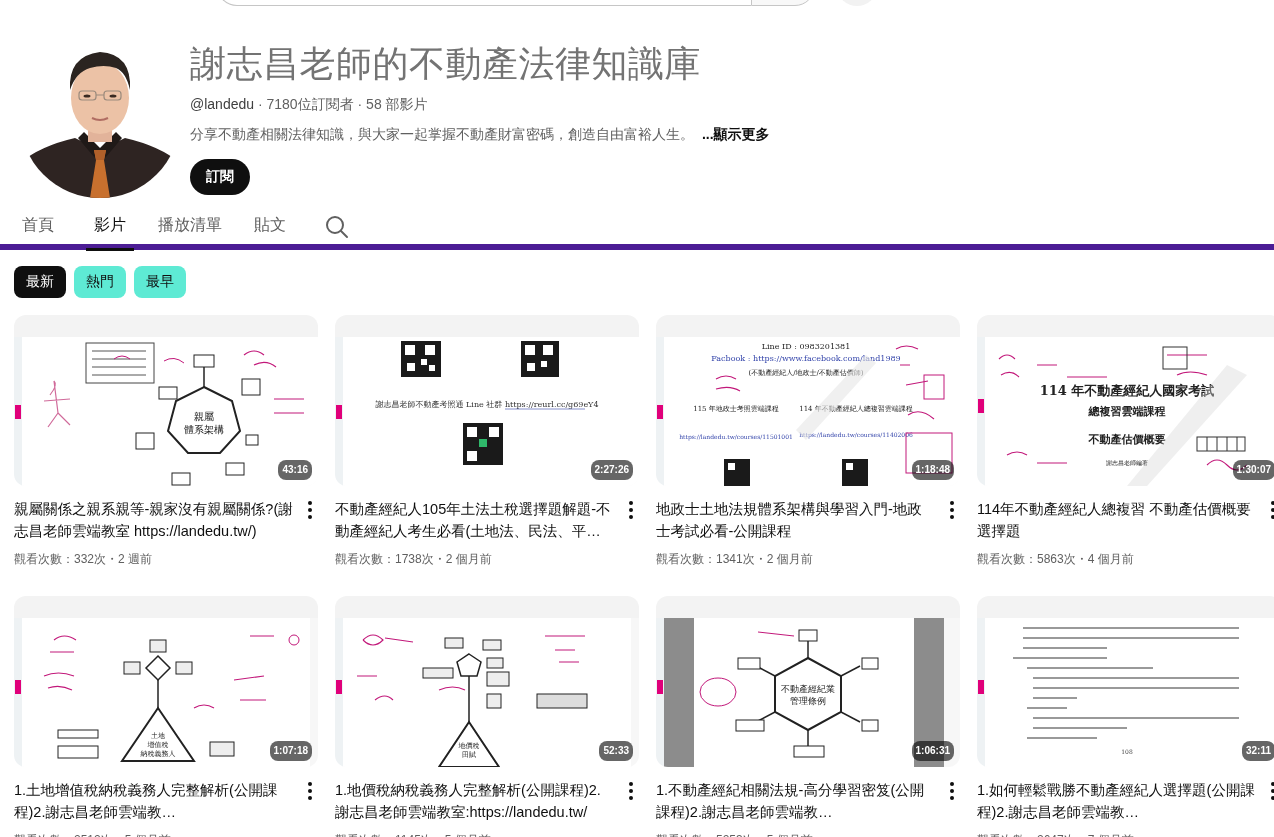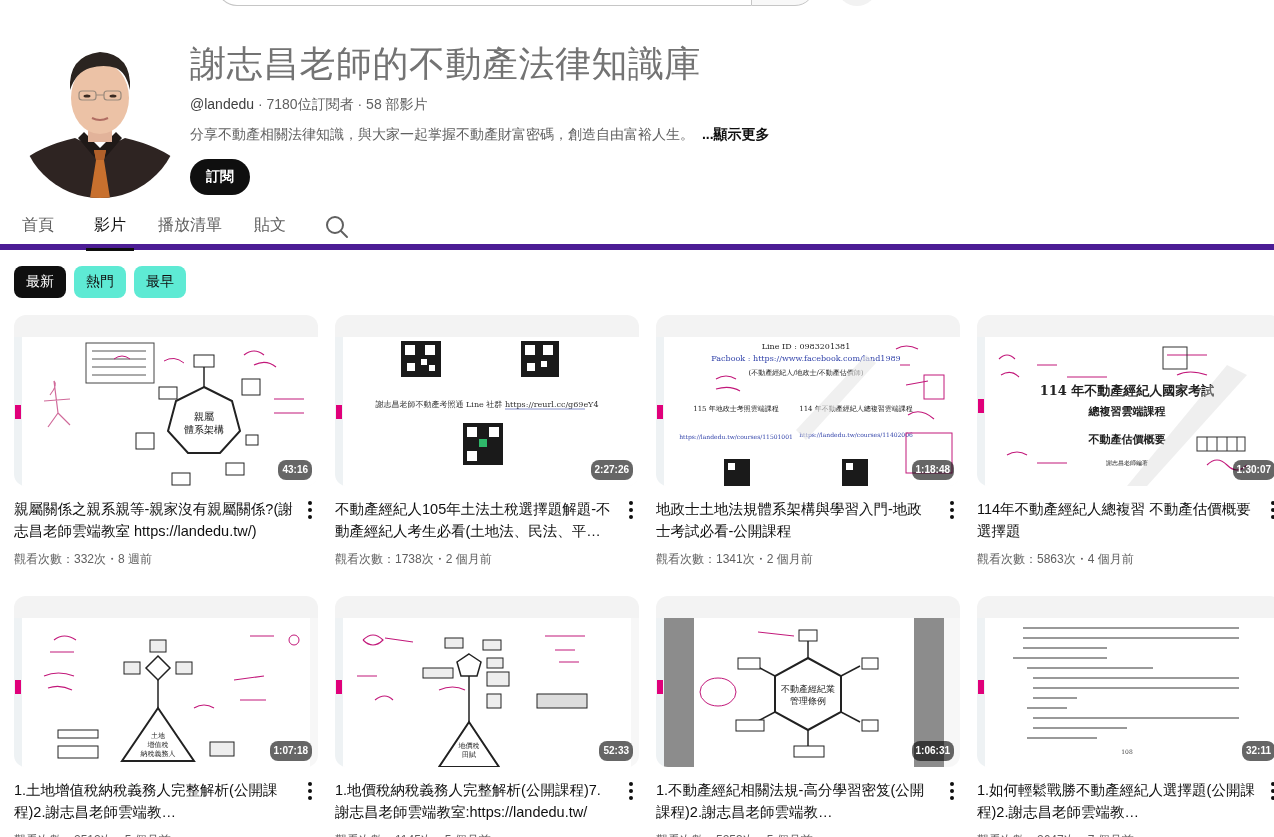--- a/index.html
+++ b/index.html
@@ -137,21 +137,21 @@
       <line x1="78" y1="52" x2="132" y2="52" stroke="#555"></line>
       <line x1="78" y1="60" x2="132" y2="60" stroke="#555"></line>
       <path d="M36 80 Q44 70 40 66 M40 66 L44 98 M30 86 L56 84 M44 98 L34 112 M44 98 L56 110" stroke="#d06a9a" stroke-width="1.2" fill="none"></path>
       <path d="M230 40 q10 -8 20 0 M240 50 q12 -6 22 2 M260 84 l30 0 M260 98 l30 0" stroke="#c2187a" stroke-width="1.2" fill="none"></path>
       <path d="M100 44 q8 -6 16 0 M150 46 q10 -6 20 2" stroke="#c2187a" stroke-width="1" fill="none"></path>
     </svg>
     <span class="duration">43:16</span>
   </div>
   <div class="details">
     <div class="title">親屬關係之親系親等-親家沒有親屬關係?(謝志昌老師雲端教室 https://landedu.tw/)</div>
-    <div class="meta"><span>觀看次數：332次</span><span>・</span><span>8 週前</span></div>
+    <div class="meta"><span>觀看次數：332次</span><span>・</span><span>2 週前</span></div>
     <div class="kebab">
         <span></span>
         <span></span>
         <span></span>
       </div>
   </div>
 </div>
 
 <div class="video" style="left:335px;top:315px;">
   <div class="thumb">
@@ -317,21 +317,21 @@
       <rect x="88" y="72" width="30" height="10" fill="#eee" stroke="#222"></rect>
       <rect x="152" y="62" width="16" height="10" fill="#eee" stroke="#222"></rect>
       <rect x="152" y="76" width="22" height="14" fill="#eee" stroke="#222"></rect>
       <rect x="152" y="98" width="14" height="14" fill="#eee" stroke="#222"></rect>
       <rect x="202" y="98" width="50" height="14" fill="#ddd" stroke="#222"></rect>
       <path d="M28 44 q10 -10 20 0 q-10 10 -20 0 M50 42 l28 4 M22 80 l20 0 M40 104 q10 -8 18 0 M104 94 q14 -6 26 0 M210 40 l40 0 M220 54 l20 0 M224 66 l20 0" stroke="#c2187a" stroke-width="1.1" fill="none"></path>
     </svg>
     <span class="duration">52:33</span>
   </div>
   <div class="details">
-    <div class="title">1.地價稅納稅義務人完整解析(公開課程)7.謝志昌老師雲端教室:https://landedu.tw/</div>
+    <div class="title">1.地價稅納稅義務人完整解析(公開課程)2.謝志昌老師雲端教室:https://landedu.tw/</div>
     <div class="meta"><span>觀看次數：1145次</span><span>・</span><span>5 個月前</span></div>
     <div class="kebab">
         <span></span>
         <span></span>
         <span></span>
       </div>
   </div>
 </div>
 
 <div class="video" style="left:656px;top:596px;">

